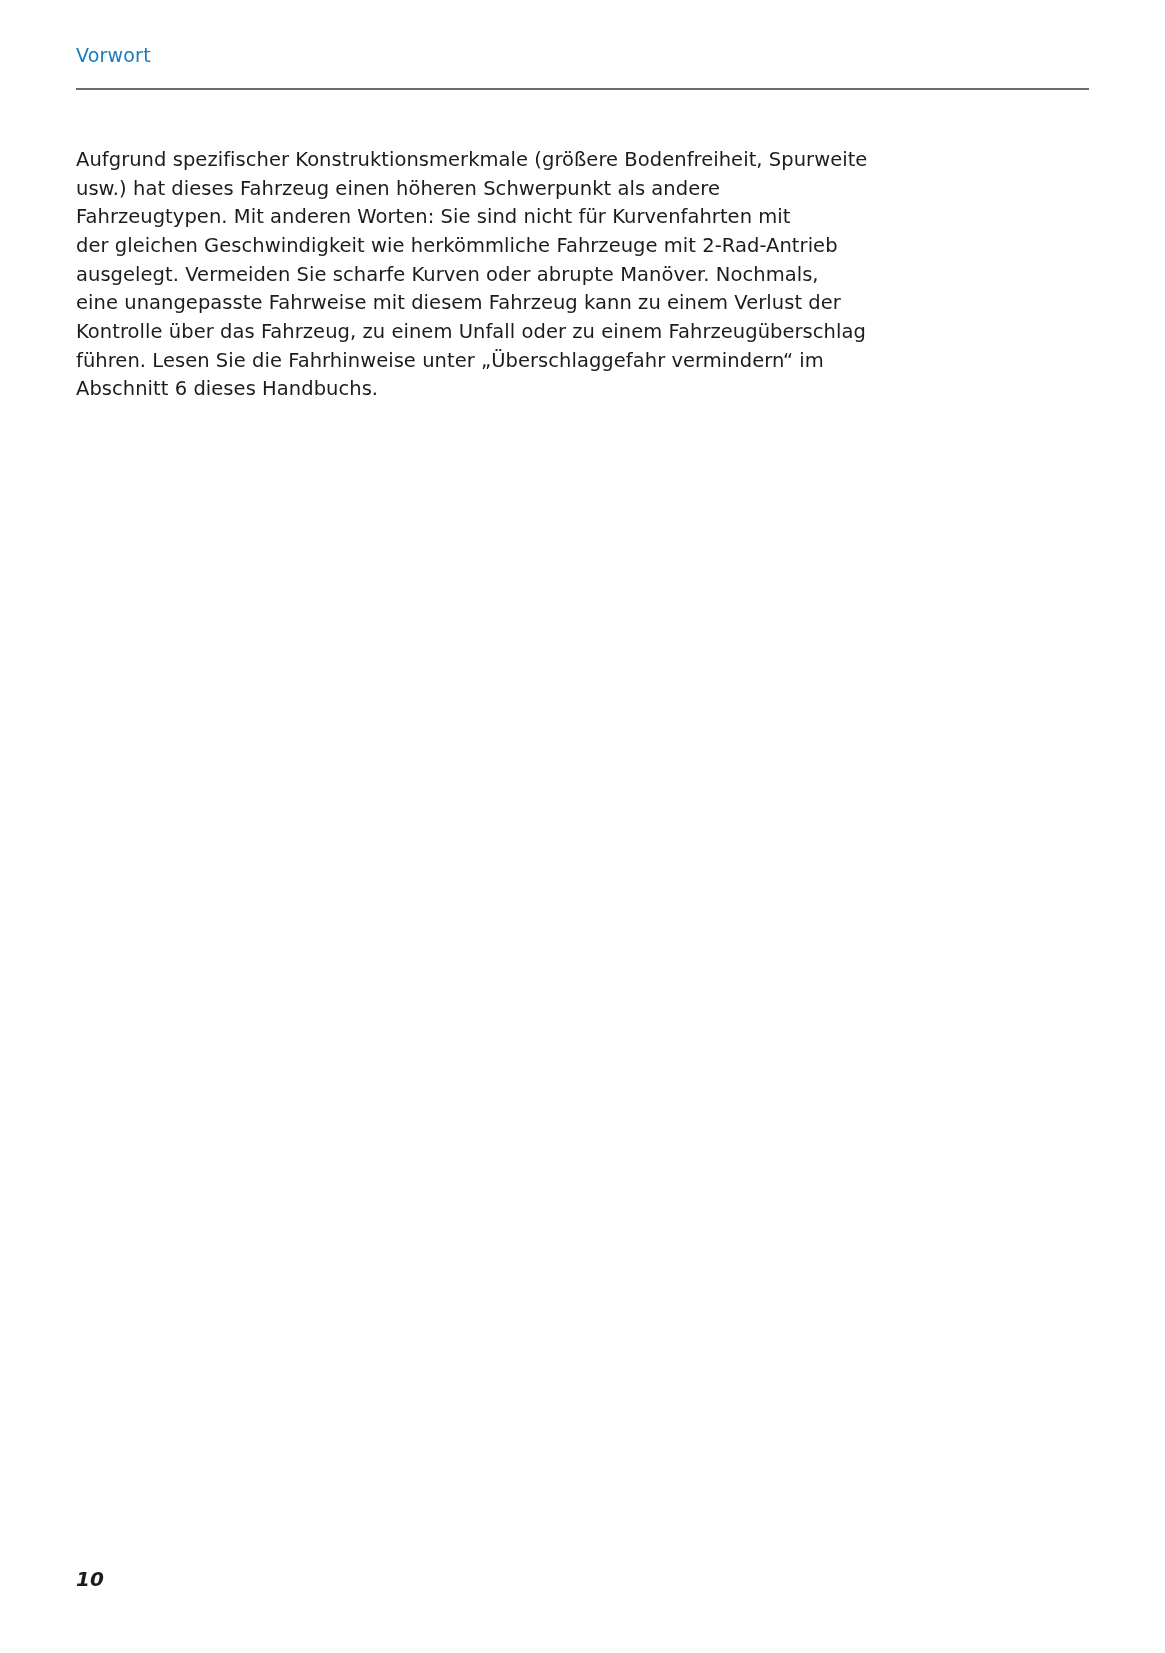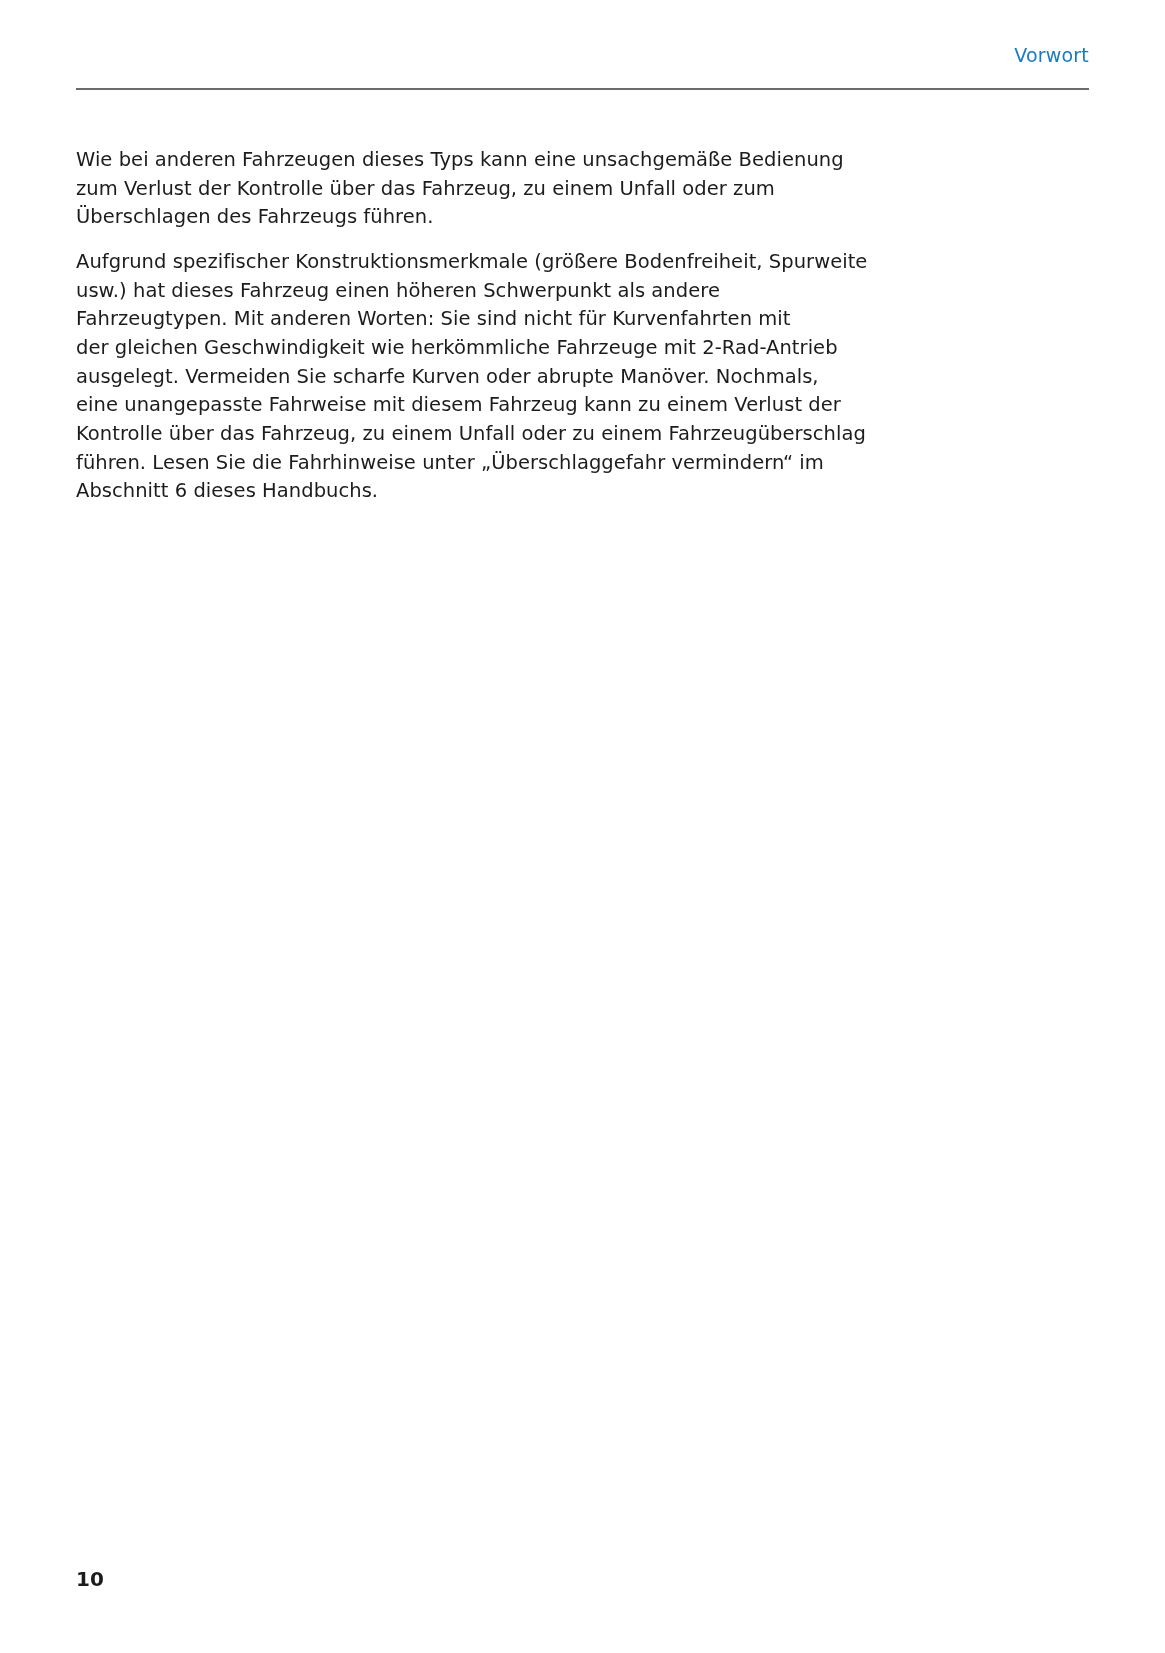--- a/index.html
+++ b/index.html
@@ -21,21 +21,20 @@
     width: 1165px;
     height: 1653px;
     box-sizing: border-box;
   }
 
   .header {
     position: absolute;
     left: 76px;
     top: 44px;
     width: 1013px;
-    text-align: right;
   }
 
   .header-label {
     font-size: 19px;
     color: #1a7bbf;
     letter-spacing: 0.2px;
     line-height: 1.2;
   }
 
   .header-rule {
@@ -74,20 +73,21 @@
 
   .body-text:last-child {
     margin-bottom: 12px;
   }
 
   .footer {
     position: absolute;
     left: 76px;
     bottom: 62px;
     width: 1013px;
+    font-style: italic;
   }
 
   .page-number {
     font-size: 20px;
     font-weight: bold;
     color: #1c1c1c;
   }
 </style>
 </head>
 <body>
@@ -95,23 +95,20 @@
 <div class="page">
 
   <div class="header">
     <div class="header-label">Vorwort</div>
   </div>
 
   <div class="header-rule"></div>
 
   <div class="content">
 
-    <p class="body-text">Wie bei anderen Fahrzeugen dieses Typs kann eine unsachgemäße Bedienung
-zum Verlust der Kontrolle über das Fahrzeug, zu einem Unfall oder zum
-Überschlagen des Fahrzeugs führen.</p>
 
     <p class="body-text">Aufgrund spezifischer Konstruktionsmerkmale (größere Bodenfreiheit, Spurweite
 usw.) hat dieses Fahrzeug einen höheren Schwerpunkt als andere
 Fahrzeugtypen. Mit anderen Worten: Sie sind nicht für Kurvenfahrten mit
 der gleichen Geschwindigkeit wie herkömmliche Fahrzeuge mit 2-Rad-Antrieb
 ausgelegt. Vermeiden Sie scharfe Kurven oder abrupte Manöver. Nochmals,
 eine unangepasste Fahrweise mit diesem Fahrzeug kann zu einem Verlust der
 Kontrolle über das Fahrzeug, zu einem Unfall oder zu einem Fahrzeugüberschlag
 führen. Lesen Sie die Fahrhinweise unter „Überschlaggefahr vermindern“ im
 Abschnitt 6 dieses Handbuchs.</p>

